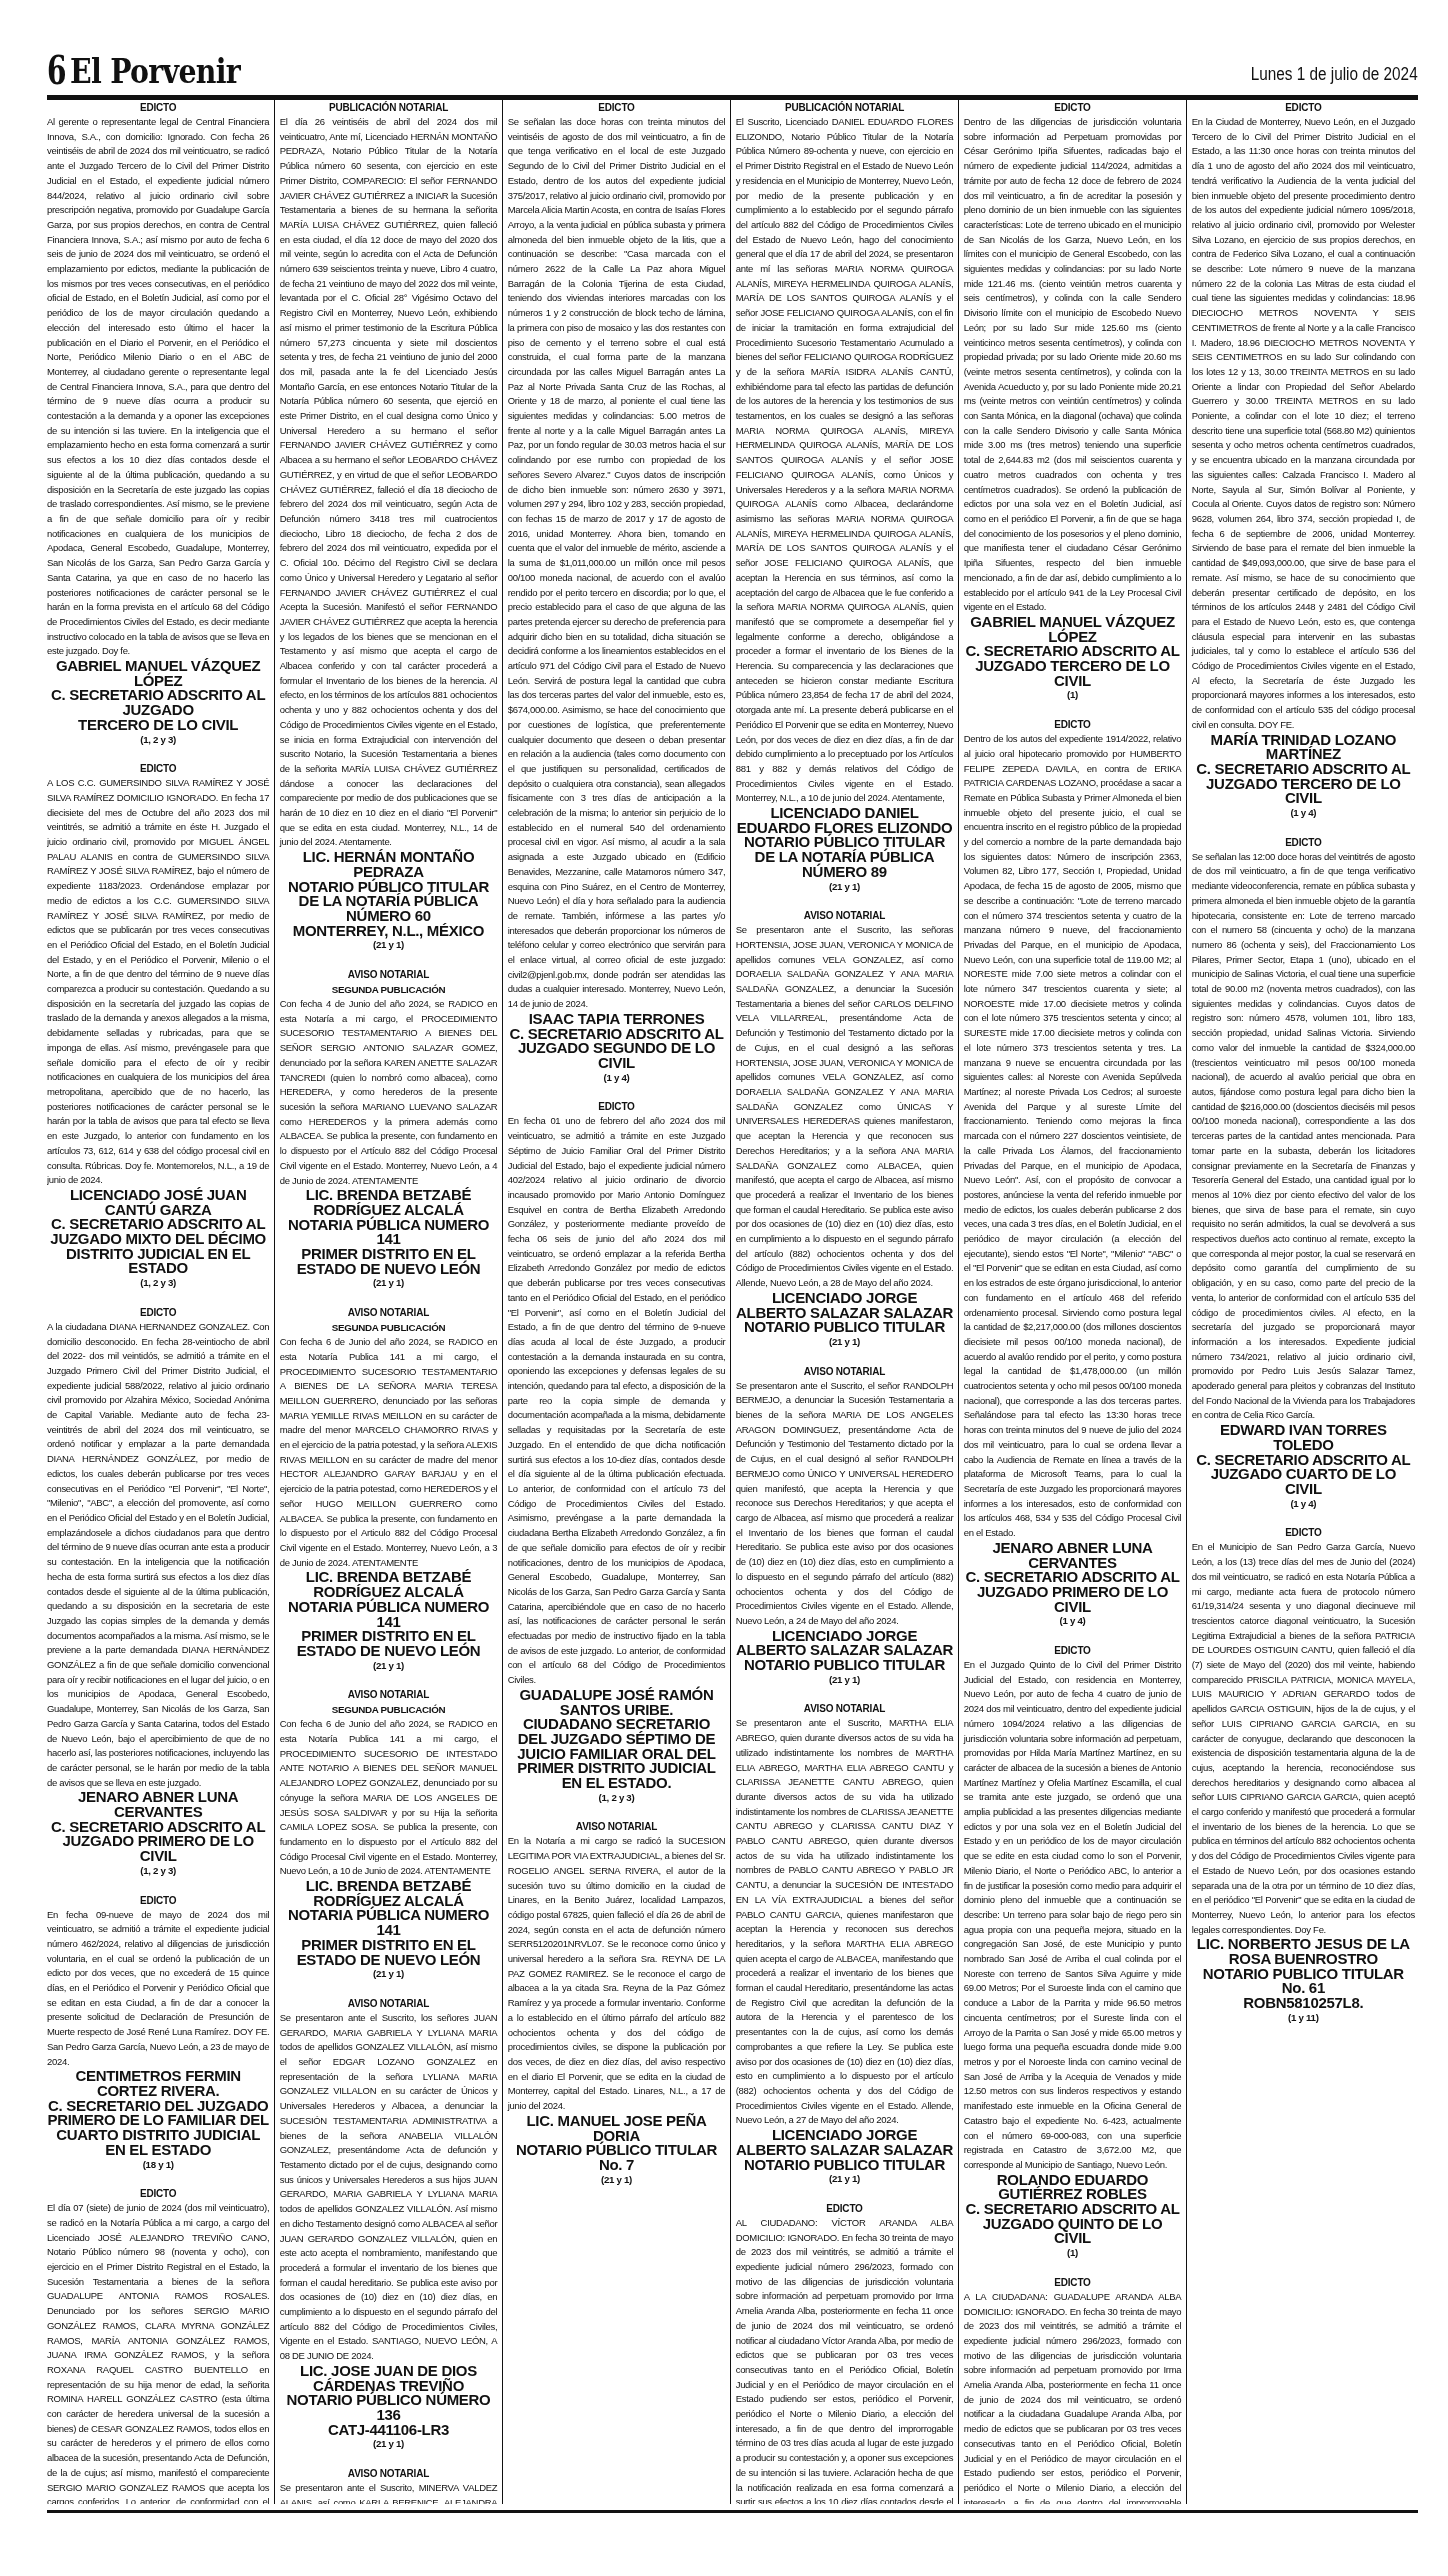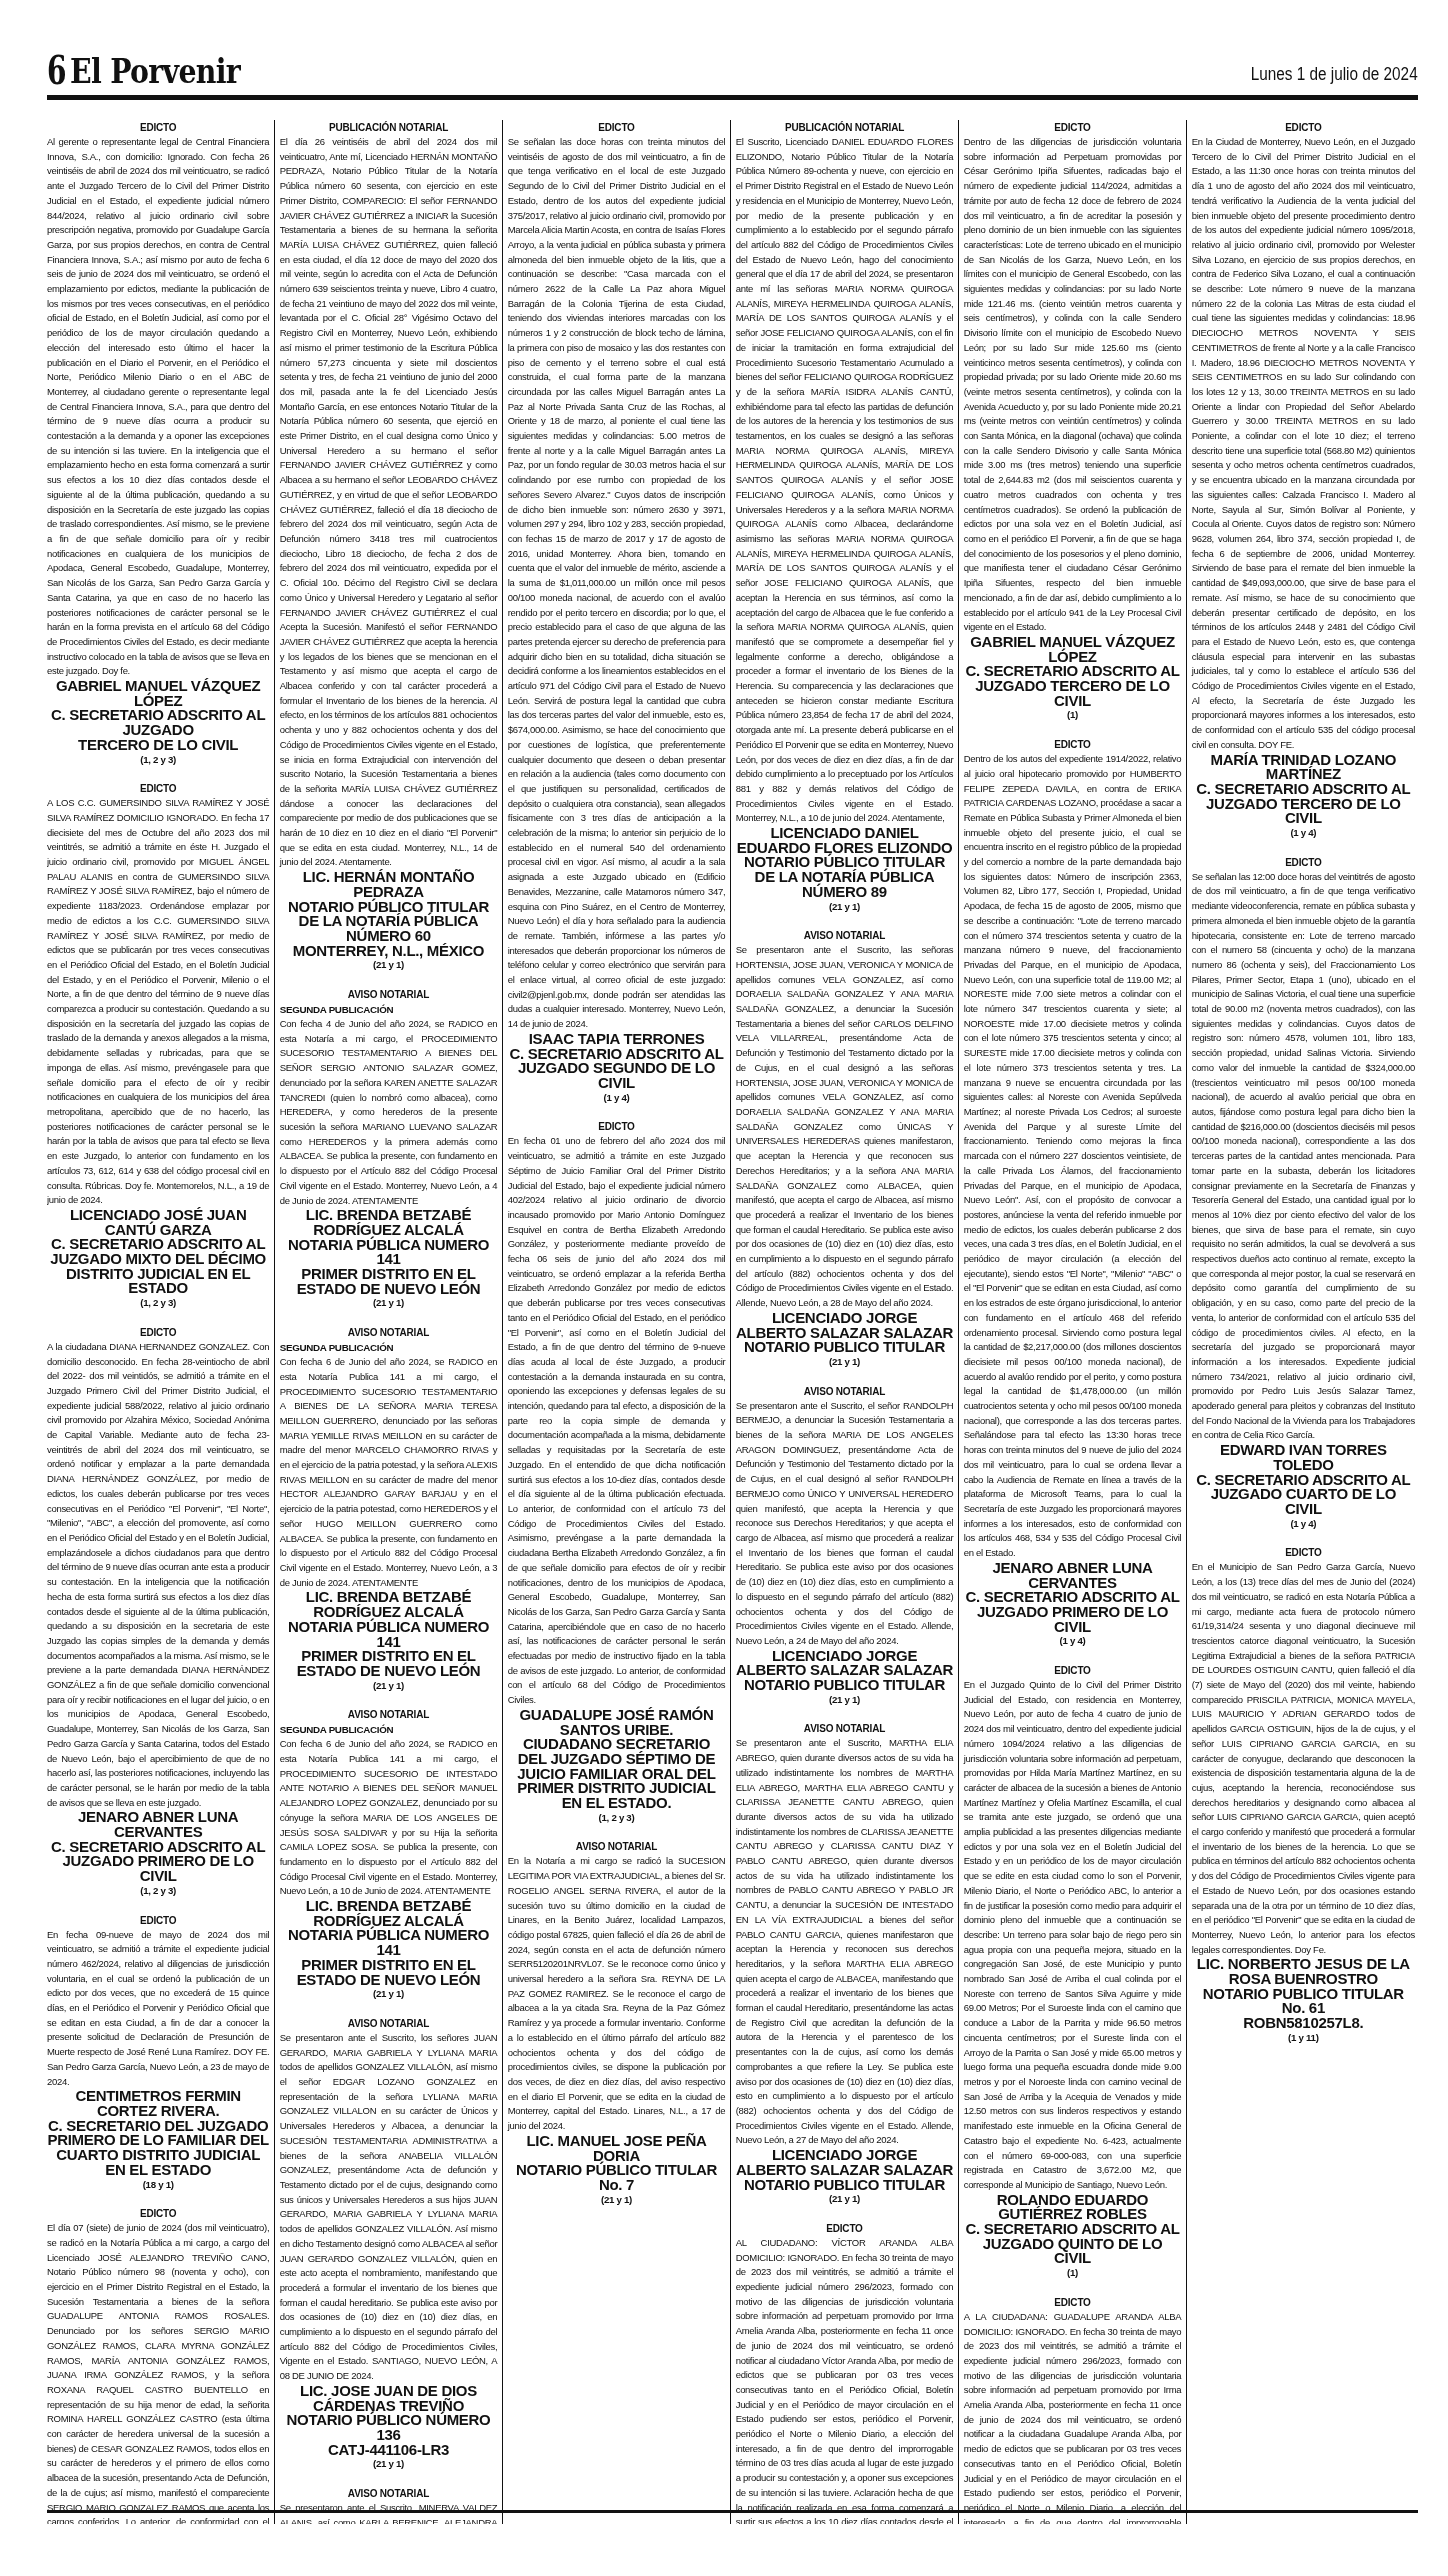--- a/index.html
+++ b/index.html
@@ -3,27 +3,27 @@
 <meta charset="utf-8">
 <style>
   html, body { margin:0; padding:0; background:#ffffff; }
   body { width:1449px; height:2576px; position:relative; overflow:hidden; color:#111; font-family:"Liberation Sans", sans-serif; }
   .masthead { position:absolute; left:47px; top:48px; width:1371px; height:45px; }
   .page-num { position:absolute; left:0; top:0; font-family:"DejaVu Serif", serif; font-weight:900; font-size:39px; line-height:44px; transform:scaleX(0.72); transform-origin:left top; }
   .paper-name { position:absolute; left:23.4px; top:4.7px; font-family:"DejaVu Serif", serif; font-weight:900; font-size:33px; line-height:37px; letter-spacing:-0.8px; transform:scaleX(0.86); transform-origin:left top; }
   .issue-date { position:absolute; right:0; top:14px; font-family:"Liberation Sans", sans-serif; font-size:18.7px; line-height:23.4px; transform:scaleX(0.82); transform-origin:right top; }
   .top-rule { position:absolute; left:47px; top:95px; width:1371px; height:4.7px; background:#111; }
   .bottom-rule { position:absolute; left:47px; top:2510px; width:1371px; height:3.1px; background:#111; }
-  .columns { position:absolute; left:47px; top:120px; width:1371px; height:2404px; display:flex; }
+  .columns { position:absolute; left:47px; top:100px; width:1371px; height:2404px; display:flex; }
   .col { width:228px; box-sizing:border-box; padding:0 4.7px; border-right:1.6px solid #111; overflow:hidden; height:100%; }
   .col:first-child { padding-left:0; }
   .col:last-child { border-right:none; padding-right:0; }
   .notice { margin:0 0 14px 0; font-family:"Liberation Sans", sans-serif; font-size:9.5px; line-height:14.7px; letter-spacing:-0.3px; }
   .notice h3 { margin:0; font-size:10px; line-height:15px; font-weight:bold; text-align:center; letter-spacing:-0.2px; }
-  .notice h4 { margin:0; font-size:9.8px; line-height:15px; font-weight:bold; }
+  .notice h4 { margin:0; font-size:9.8px; line-height:15px; font-weight:bold; text-align:center; }
   .notice p { margin:0; text-align:justify; hyphens:auto; }
   .sig { text-align:center; font-weight:bold; font-size:15px; line-height:14.7px; margin:0; }
   .pub { text-align:center; font-weight:bold; font-size:9.7px; line-height:14.7px; margin:0; }
 </style>
 </head>
 <body>
 
 <header class="masthead">
   <span class="page-num">6</span>
   <span class="paper-name">El Porvenir</span>

